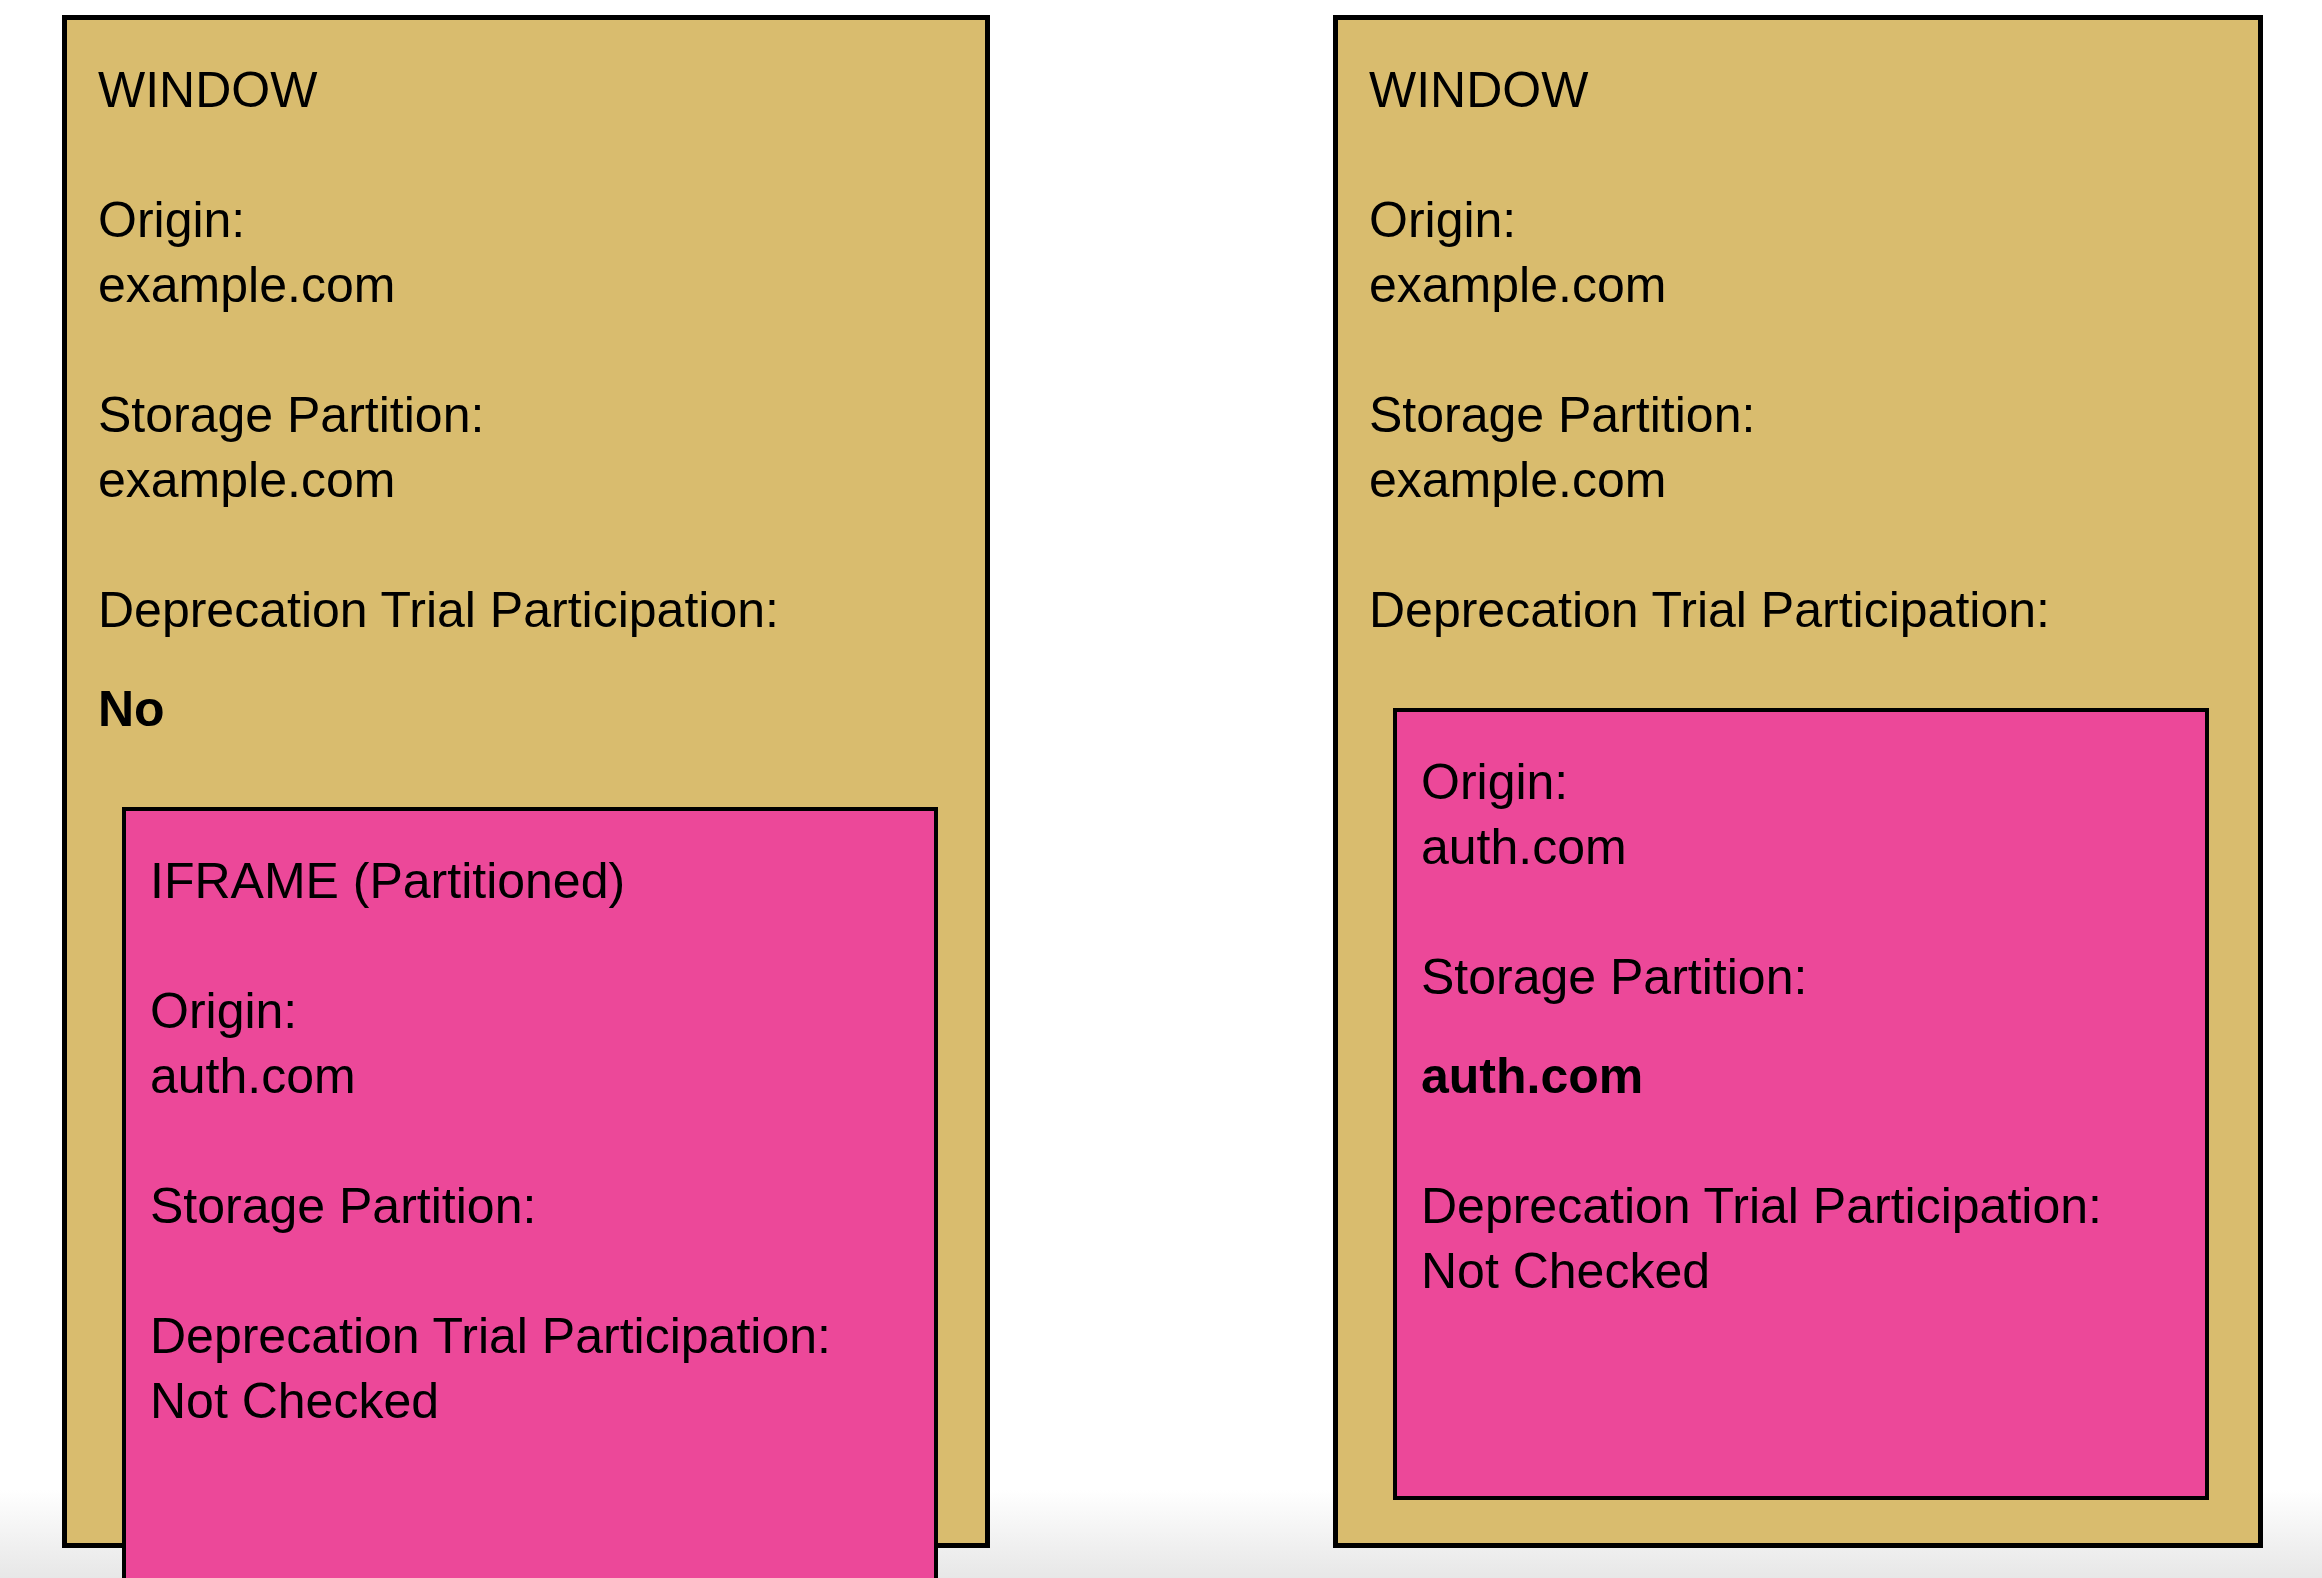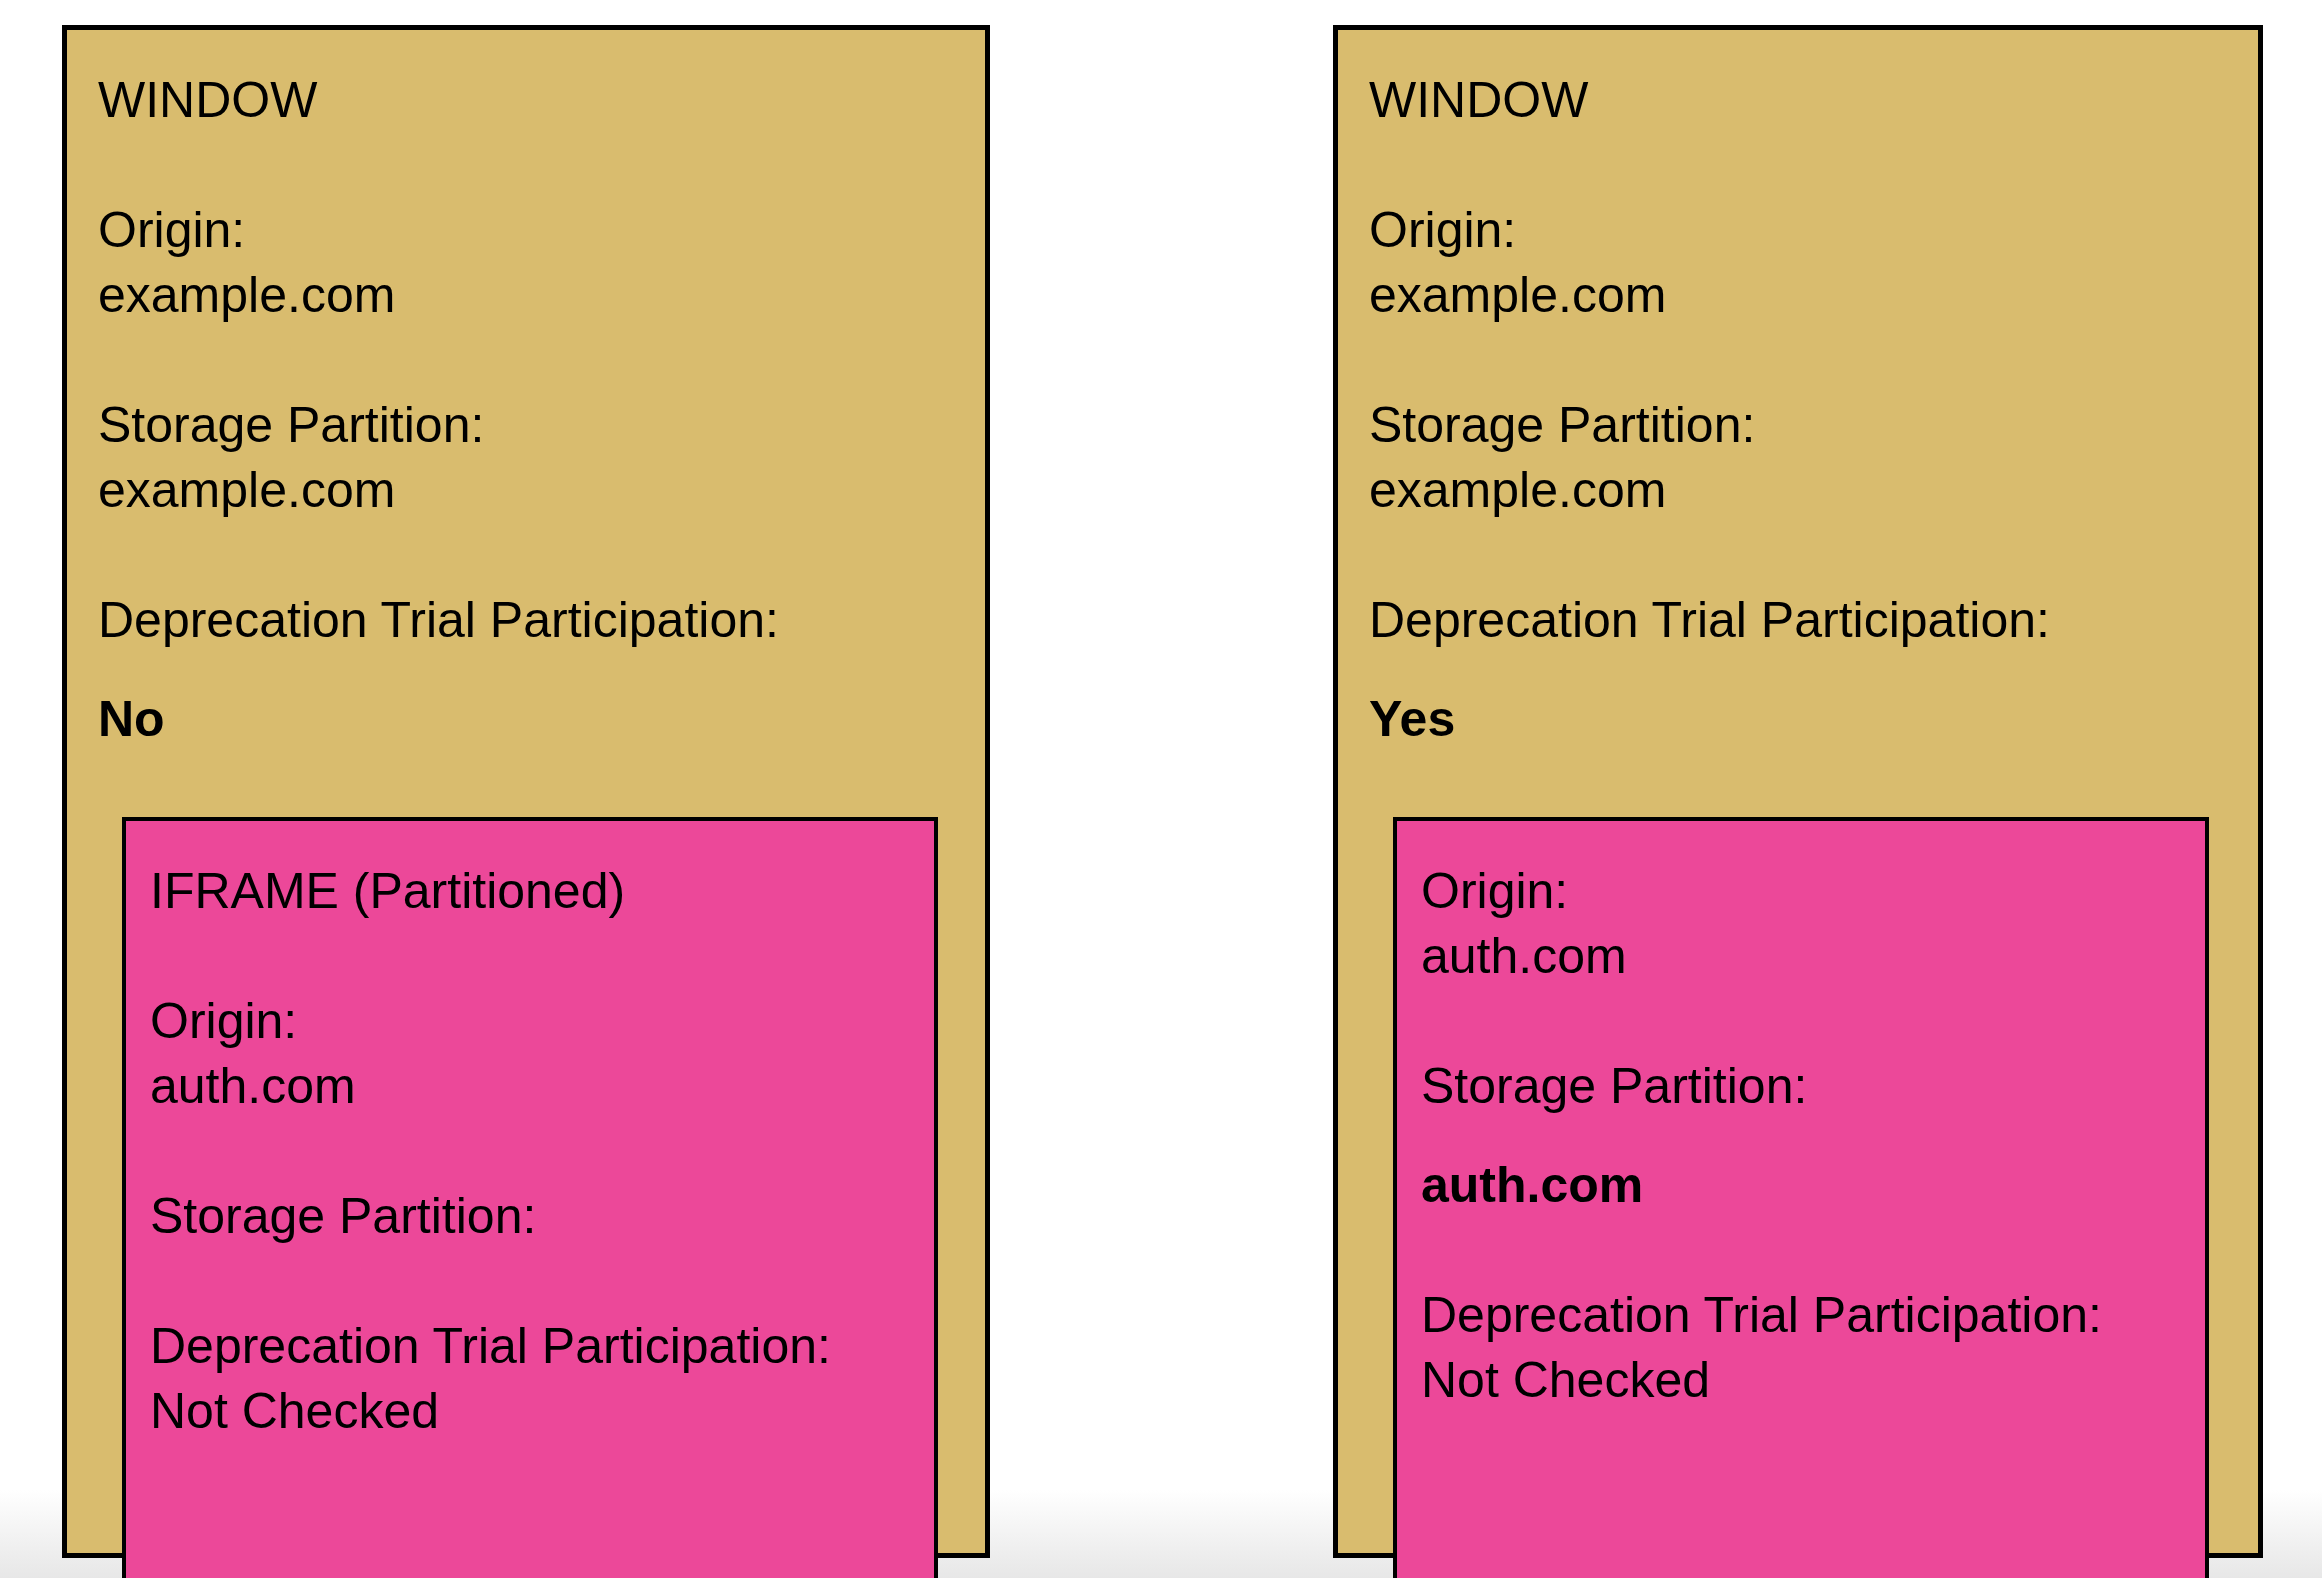--- a/index.html
+++ b/index.html
@@ -22,21 +22,21 @@
     position: absolute;
     left: 0;
     right: 0;
     bottom: 0;
     height: 88px;
     background: linear-gradient(to bottom, rgba(233,233,233,0) 0%, #e7e7e7 100%);
     z-index: 0;
   }
   .panel {
     position: absolute;
-    top: 25px;
+    top: 15px;
     height: 1533px;
     width: 928px;
     box-sizing: border-box;
     background: #d9bc6e;
     border: 5px solid #000000;
     padding: 38px 30px 0 31px;
     z-index: 1;
   }
   .panel-left  { left: 62px; }
   .panel-right { left: 1333px; width: 930px; }
@@ -117,21 +117,20 @@
       <div class="line">example.com</div>
     </div>
 
     <div class="field">
       <div class="line">Storage Partition:</div>
       <div class="line">example.com</div>
     </div>
 
     <div class="field">
       <div class="line">Deprecation Trial Participation:</div>
-      <div class="line bold">Yes</div>
     </div>
 
     <div class="iframe-box">
 
       <div class="field">
         <div class="line">Origin:</div>
         <div class="line">auth.com</div>
       </div>
 
       <div class="field">

